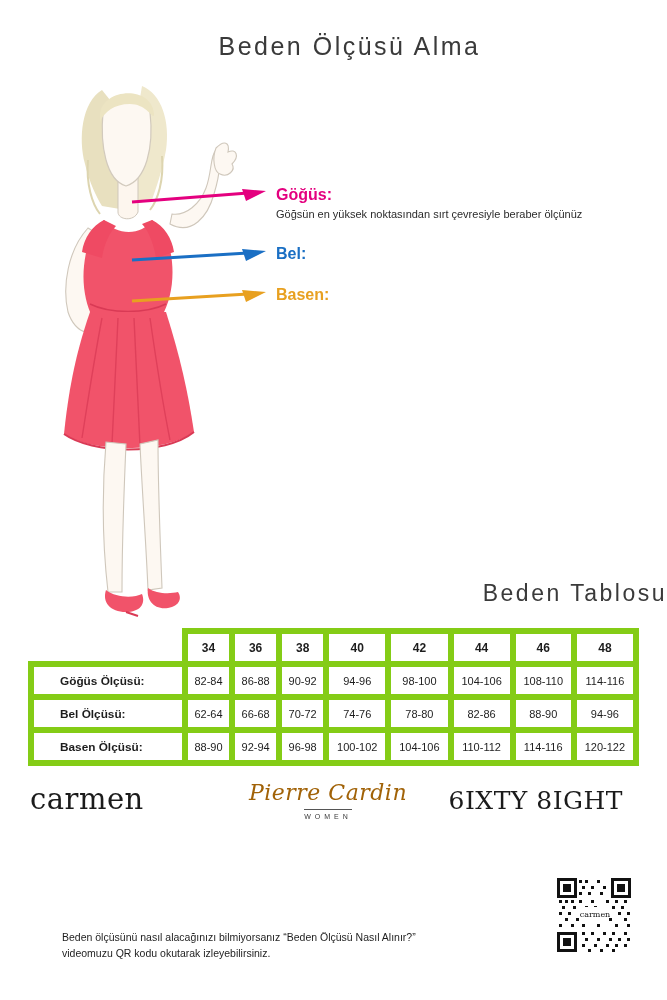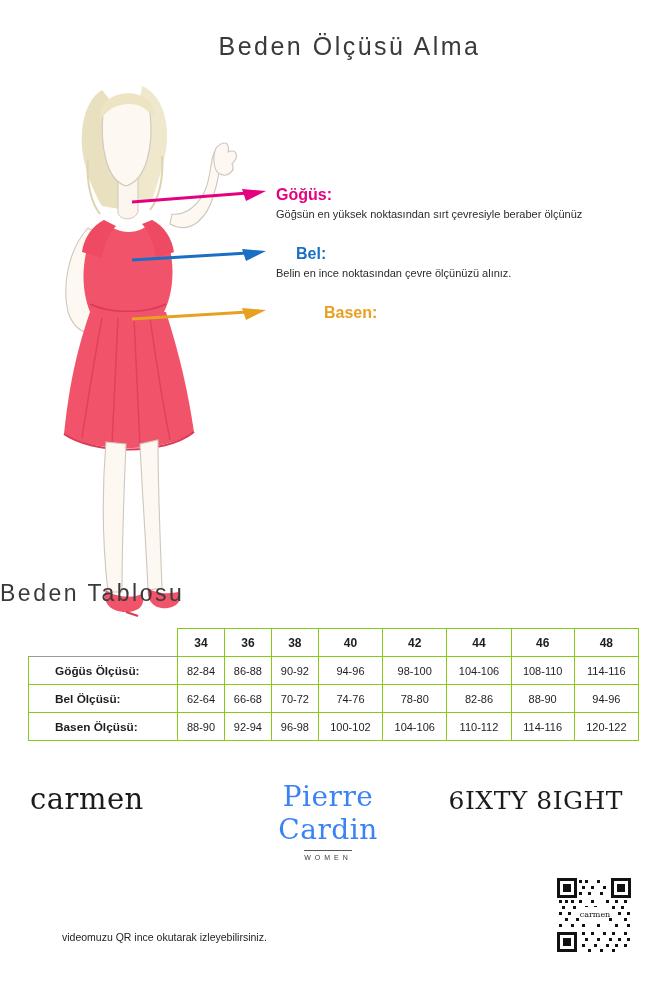--- a/index.html
+++ b/index.html
@@ -32,21 +32,21 @@
     font-size: 25px;
     letter-spacing: 2.5px;
     color: #3a3a3a;
     font-weight: 400;
   }
   .title-table {
     position: absolute;
     top: 580px;
     left: 0;
     width: 667px;
-    text-align: left;
+    text-align: right;
     font-size: 23px;
     letter-spacing: 2.5px;
     color: #3a3a3a;
     font-weight: 400;
   }
 
   
   .figure {
     position: absolute;
     left: 30px;
@@ -85,34 +85,34 @@
   }
   .legend-desc {
     font-size: 11px;
     color: #2b2b2b;
     line-height: 1.35;
     margin: 0;
     max-width: 385px;
   }
 
   .c-gogus { color: #e4007f; }
-  .c-bel { color: #1a6fc4; margin-left: 20px; }
-  .c-basen { color: #e8a020; margin-left: 48px; }
+  .c-bel { color: #1a6fc4; }
+  .c-basen { color: #e8a020; }
 
   
   .size-table {
     position: absolute;
     left: 28px;
     top: 628px;
     width: 611px;
     border-collapse: collapse;
     font-size: 11px;
   }
   .size-table td, .size-table th {
-    border: 1px solid #84cc16;
+    border: 6px solid #84cc16;
     height: 27px;
     text-align: center;
     font-weight: normal;
     color: #1d1d1d;
     padding: 0 2px;
   }
   .size-table .rowhead {
     text-align: left;
     padding-left: 26px;
     font-weight: bold;
@@ -153,22 +153,23 @@
     letter-spacing: 0.5px;
     color: #1b1b1b;
   }
   .brand-pc {
     left: 238px;
     top: 0px;
     width: 180px;
   }
   .brand-pc .pc-name {
     font-family: "DejaVu Serif", serif;
-    font-size: 28px;
-    color: #3b82f6;
+    font-style: italic;
+    font-size: 22px;
+    color: #a16207;
     letter-spacing: 0.5px;
   }
   .brand-pc .pc-sub {
     font-size: 7px;
     letter-spacing: 4px;
     color: #3a3a3a;
     margin-top: 4px;
     border-top: 1px solid #555;
     display: inline-block;
     padding-top: 3px;
@@ -269,21 +270,20 @@
       <div class="legend-term c-gogus">Göğüs:</div>
       <div class="legend-desc">Göğsün en yüksek noktasından sırt çevresiyle beraber ölçünüz</div>
     </div>
 
     <div class="legend-row">
       <svg class="legend-arrow" viewBox="0 0 142 16" xmlns="http://www.w3.org/2000/svg">
         <path d="M2 12 L118 5" stroke="#1a6fc4" stroke-width="3" fill="none"></path>
         <path d="M136 3 L112 1 L116 13 Z" fill="#1a6fc4"></path>
       </svg>
       <div class="legend-term c-bel">Bel:</div>
-      <div class="legend-desc">Belin en ince noktasından çevre ölçünüzü alınız.</div>
     </div>
 
     <div class="legend-row">
       <svg class="legend-arrow" viewBox="0 0 142 16" xmlns="http://www.w3.org/2000/svg">
         <path d="M2 12 L118 5" stroke="#e8a020" stroke-width="3" fill="none"></path>
         <path d="M136 3 L112 1 L116 13 Z" fill="#e8a020"></path>
       </svg>
       <div class="legend-term c-basen">Basen:</div>
     </div>
 
@@ -426,16 +426,17 @@
         <rect x="33" y="73" width="3" height="3"></rect>
           <rect x="45" y="73" width="3" height="3"></rect>
           <rect x="57" y="73" width="3" height="3"></rect>
       </g>
       <rect x="27" y="31" width="26" height="14" fill="#ffffff"></rect>
       <text x="40" y="41" font-family="DejaVu Serif, serif" font-size="8" text-anchor="middle" fill="#111">carmen</text>
     </svg>
   </div>
 
   <div class="footer-note">
-    <div>videomuzu QR ince okutarak izleyebilirsiniz.</div>
+    <div>Beden ölçüsünü nasıl alacağınızı bilmiyorsanız “Beden Ölçüsü Nasıl Alınır?”</div>
+    <div>videomuzu QR kodu okutarak izleyebilirsiniz.</div>
   </div>
 
 </div>
 
 </body></html>

